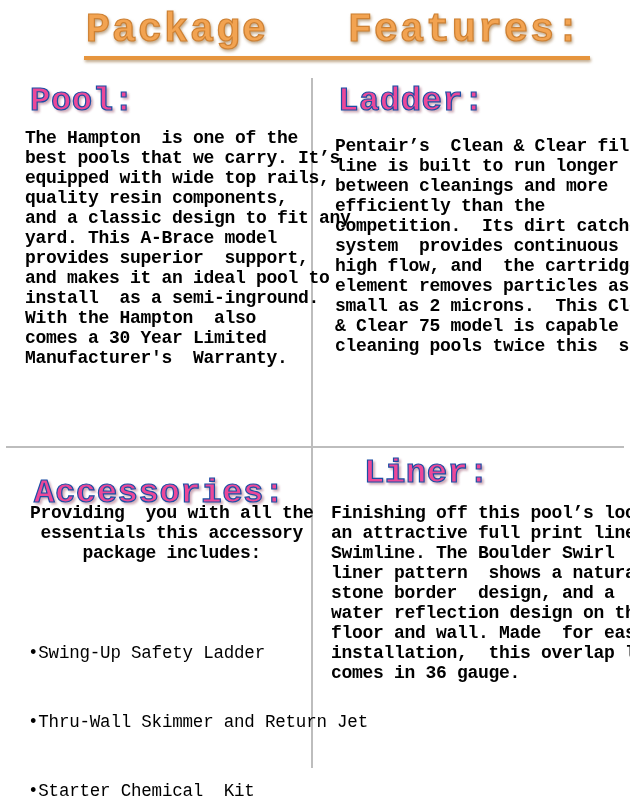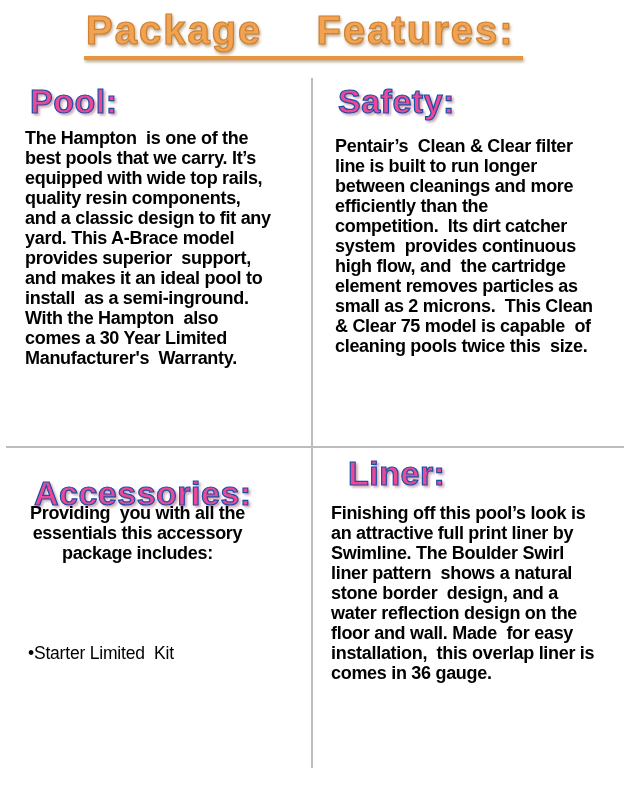--- a/index.html
+++ b/index.html
@@ -1,18 +1,18 @@
 <!DOCTYPE html>
 <html><head>
 <meta charset="utf-8">
 <style>
   html,body{margin:0;padding:0;}
   .page{
     position:relative;width:630px;height:804px;background:#ffffff;
-    font-family:Liberation Sans, sans-serif;overflow:hidden;
+    font-family:Liberation Mono, monospace;overflow:hidden;
   }
   .title{
     position:absolute;left:84px;top:6px;margin:0;
     font-size:40px;font-weight:bold;letter-spacing:2px;word-spacing:14px;
     color:#F2A351;-webkit-text-stroke:1.2px #CE8133;
     border-bottom:4px solid #E6953E;padding:2px 8px 3px 2px;
     filter:drop-shadow(1px 2px 1.5px rgba(150,110,60,0.6));
     white-space:pre;
   }
   .heading{
@@ -30,21 +30,21 @@
     position:absolute;color:#000;
     font-size:17.5px;font-weight:normal;line-height:23px;letter-spacing:-0.2px;
     white-space:pre;
   }
   .vline{position:absolute;left:311px;top:78px;width:2px;height:690px;background:#BDBDBD;}
   .hline{position:absolute;left:6px;top:446px;width:618px;height:2px;background:#BDBDBD;}
 
   #pool-heading{left:30px;top:82px;}
   #filter-heading{left:338px;top:82px;}
   #accessories-heading{left:34px;top:474px;}
-  #liner-heading{left:348px;top:454px;}
+  #liner-heading{left:364px;top:454px;}
 
   #pool-body{left:25px;top:128px;}
   #filter-body{left:335px;top:136px;}
   #accessories-intro{left:30px;top:503px;text-align:center;}
   #liner-body{left:331px;top:503px;}
   #accessories-list{left:28px;top:596px;}
 </style>
 </head>
 <body>
 
@@ -65,41 +65,43 @@
 yard. This A-Brace model
 provides superior  support,
 and makes it an ideal pool to
 install  as a semi-inground.
 With the Hampton  also
 comes a 30 Year Limited
 Manufacturer's  Warranty.</p>
   </section>
 
   <section>
-    <h2 class="heading" id="filter-heading">Safety:</h2>
+    <h2 class="heading" id="filter-heading">Ladder:</h2>
     <p class="body" id="filter-body">Pentair’s  Clean &amp; Clear filter
 line is built to run longer
 between cleanings and more
 efficiently than the
 competition.  Its dirt catcher
 system  provides continuous
 high flow, and  the cartridge
 element removes particles as
 small as 2 microns.  This Clean
 &amp; Clear 75 model is capable  of
 cleaning pools twice this  size.</p>
   </section>
 
   <section>
     <h2 class="heading" id="accessories-heading">Accessories:</h2>
     <p class="body" id="accessories-intro">Providing  you with all the
 essentials this accessory
 package includes:</p>
     <div class="list" id="accessories-list">
-      <div>•Starter Limited  Kit</div>
+      <div>•Swing-Up Safety Ladder</div>
+      <div>•Thru-Wall Skimmer and Return Jet</div>
+      <div>•Starter Chemical  Kit</div>
       
       
       
       
       
       
     </div>
   </section>
 
   <section>

